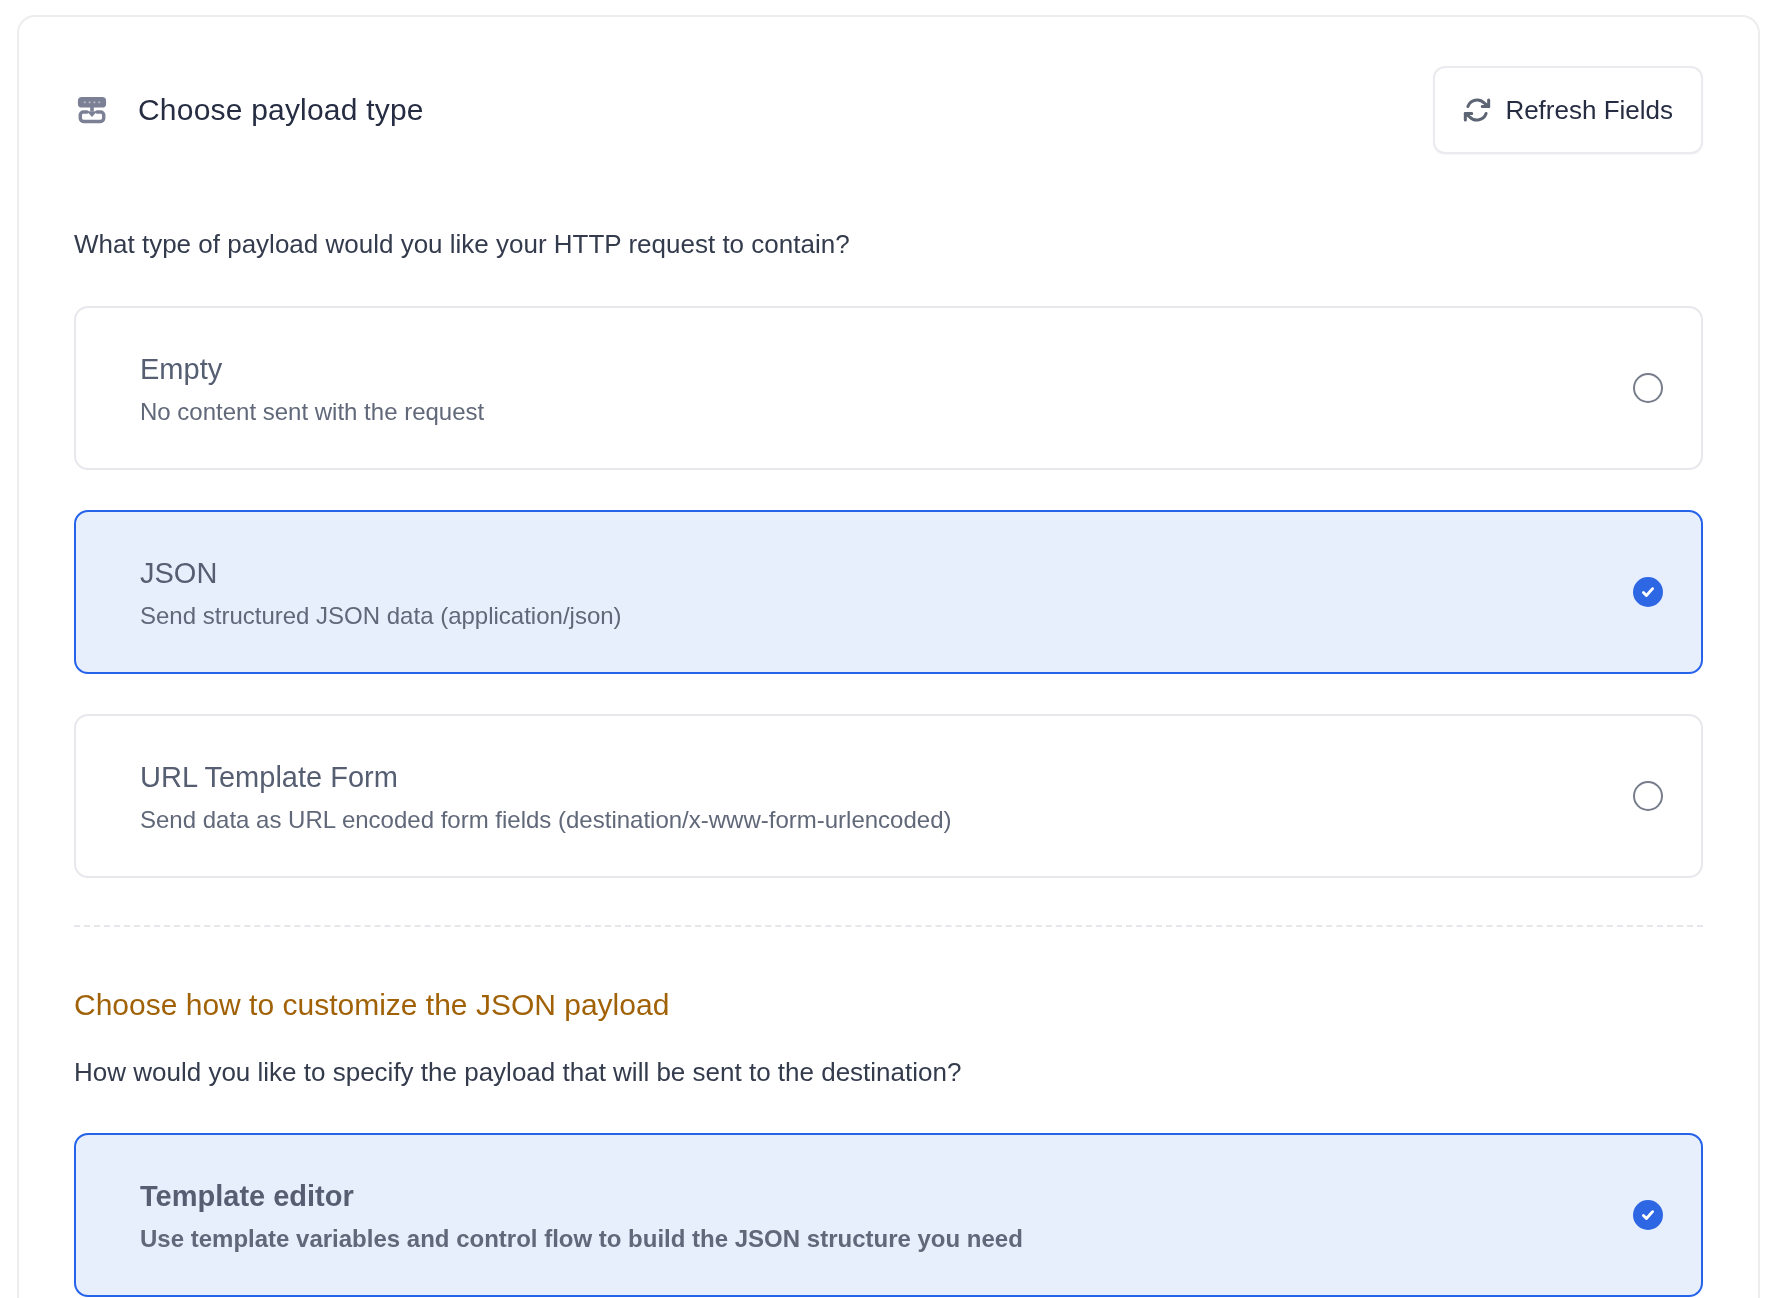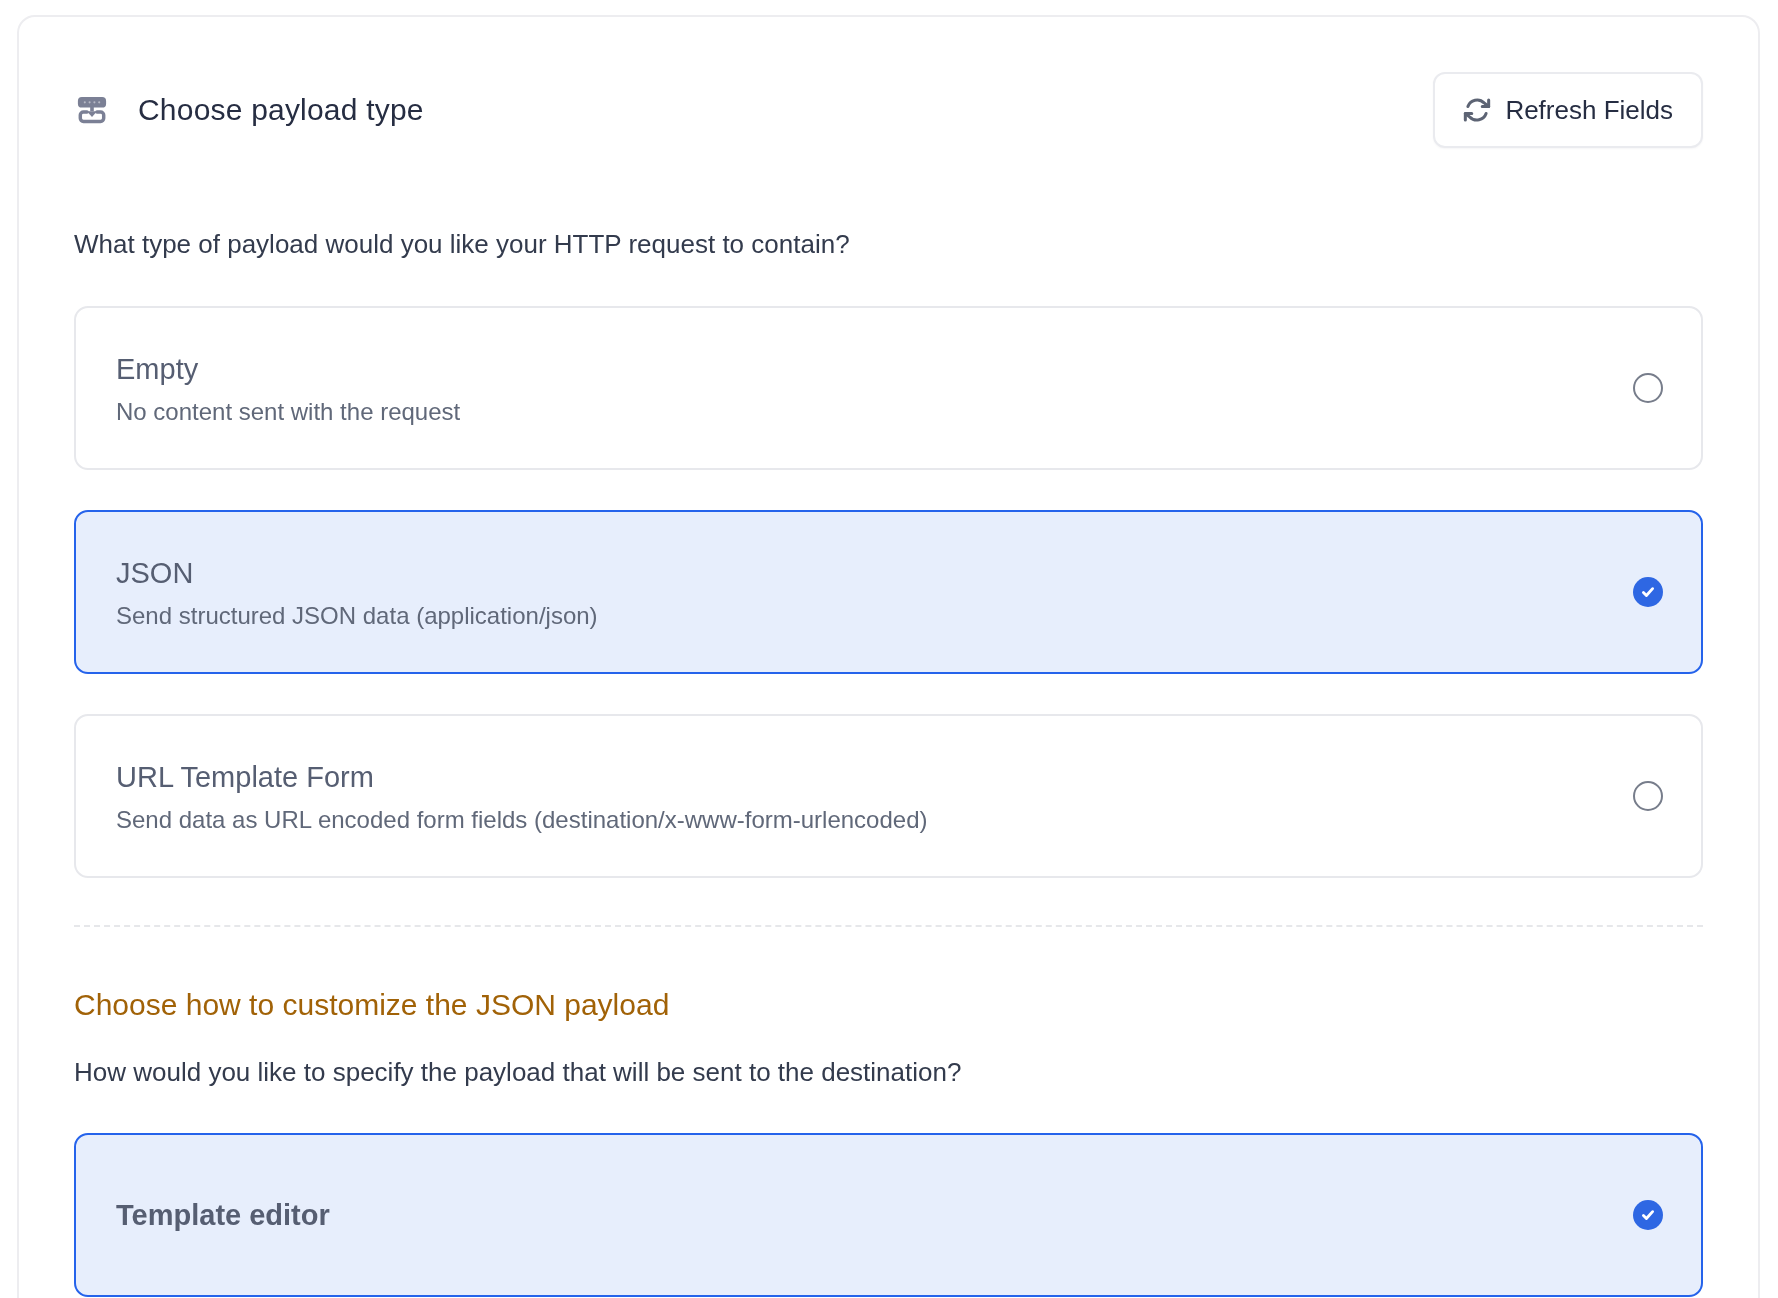--- a/index.html
+++ b/index.html
@@ -20,32 +20,32 @@
   .panel{
     position:absolute;left:17px;top:15px;width:1743px;height:1400px;
     background:#fff;border:2px solid var(--panel-border);border-radius:18px;
     padding:55px 55px 0 55px;
   }
   .header-row{display:flex;align-items:center;justify-content:space-between;height:76px;}
   .header-left{display:flex;align-items:center;gap:28px;}
   .header-icon{width:36px;height:36px;color:var(--icon-gray);flex:0 0 auto;display:block;}
   .page-title{font-size:30px;font-weight:500;color:var(--title-dark);letter-spacing:.2px;}
   .refresh-btn{
-    display:flex;align-items:center;gap:14px;height:76px;padding:0 28px;
+    display:flex;align-items:center;gap:14px;height:88px;padding:0 28px;
     background:#fff;border:2px solid #eaebef;border-radius:12px;cursor:pointer;
     font-size:26px;color:var(--title-dark);font-family:inherit;
     box-shadow:0 1px 2px rgba(20,24,40,.04);
   }
   .refresh-icon{width:28px;height:28px;color:#5d6474;display:block;}
   .section-question{margin-top:80px;font-size:26px;line-height:32px;color:var(--text-dark);}
   .options{margin-top:46px;}
   .option-card{
     height:164px;border:2px solid var(--card-border);border-radius:14px;background:#fff;
     display:flex;align-items:center;justify-content:space-between;
-    padding:0 38px 0 40px;margin-bottom:40px;cursor:pointer;
+    padding:0 38px 0 64px;margin-bottom:40px;cursor:pointer;
   }
   .option-card.selected{border-color:var(--accent);background:var(--selected-bg);}
   .option-title{font-size:29px;line-height:36px;color:var(--card-title);}
   .option-desc{font-size:24px;line-height:28px;color:var(--card-desc);margin-top:11px;}
   .indicator{width:30px;height:30px;flex:0 0 auto;position:relative;}
   .radio-ring{width:30px;height:30px;border:2.5px solid #777d8b;border-radius:50%;background:transparent;display:block;}
   .check-circle{width:30px;height:30px;border-radius:50%;background:var(--accent-fill);
     display:none;align-items:center;justify-content:center;}
   .check-circle svg{width:20px;height:20px;display:block;}
   .option-card.selected .check-circle{display:flex;}
@@ -132,20 +132,21 @@
   <div class="divider"></div>
 
   <div class="section-heading">Choose how to customize the JSON payload</div>
   <div class="section-question">How would you like to specify the payload that will be sent to the destination?</div>
 
   <div class="options single">
 
     <div class="option-card selected">
       <div>
         <div class="option-title">Template editor</div>
+        <div class="option-desc">Use template variables and control flow to build the JSON structure you need</div>
       </div>
       <div class="indicator">
 
         <span class="check-circle">
           <svg viewBox="0 0 24 24" fill="none" stroke="#ffffff" stroke-width="3.4" stroke-linecap="round" stroke-linejoin="round">
               <path d="M6.5 12.6l3.6 3.6 7.4-8.2"></path>
             </svg>
         </span>
       </div>
     </div>

